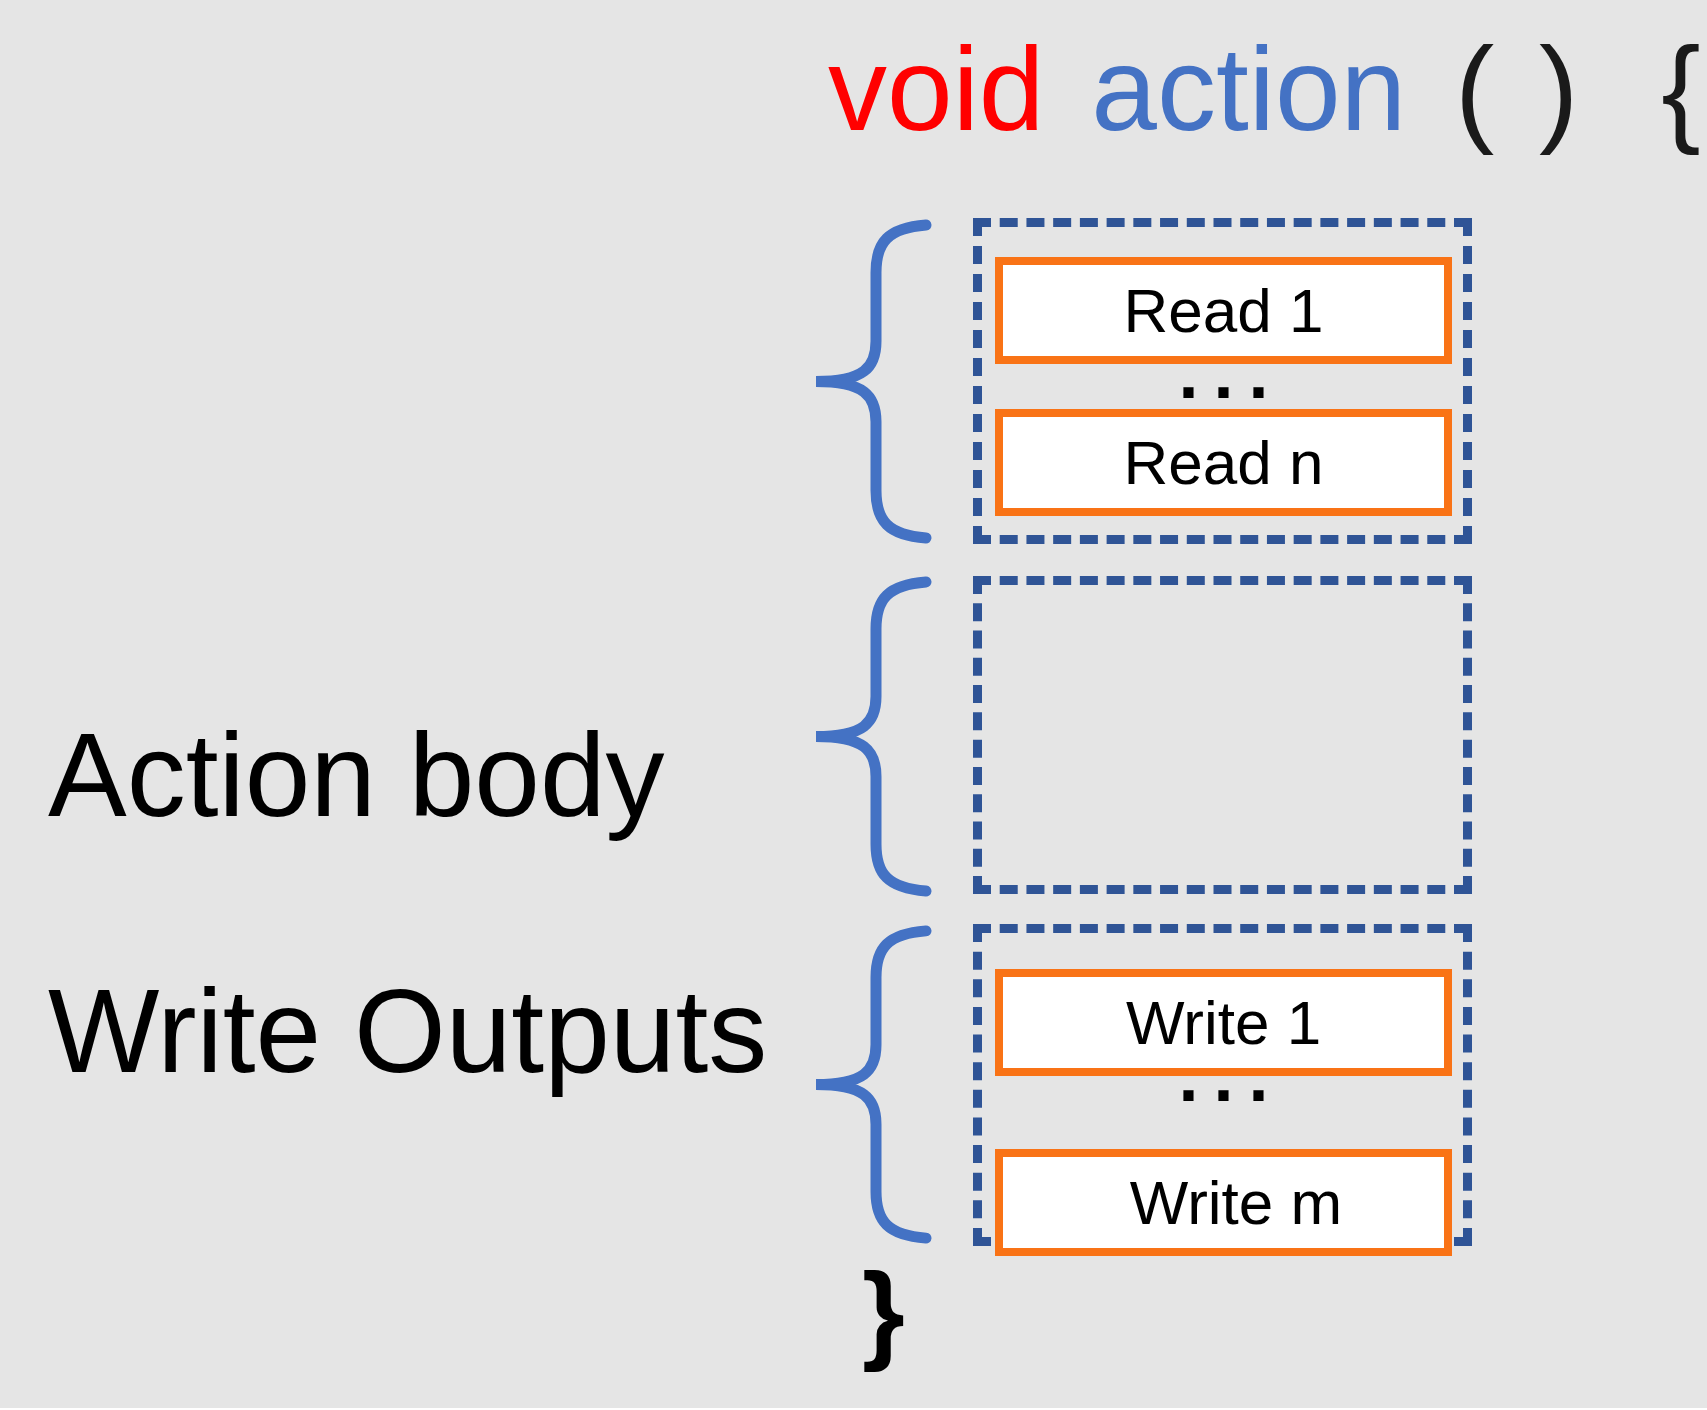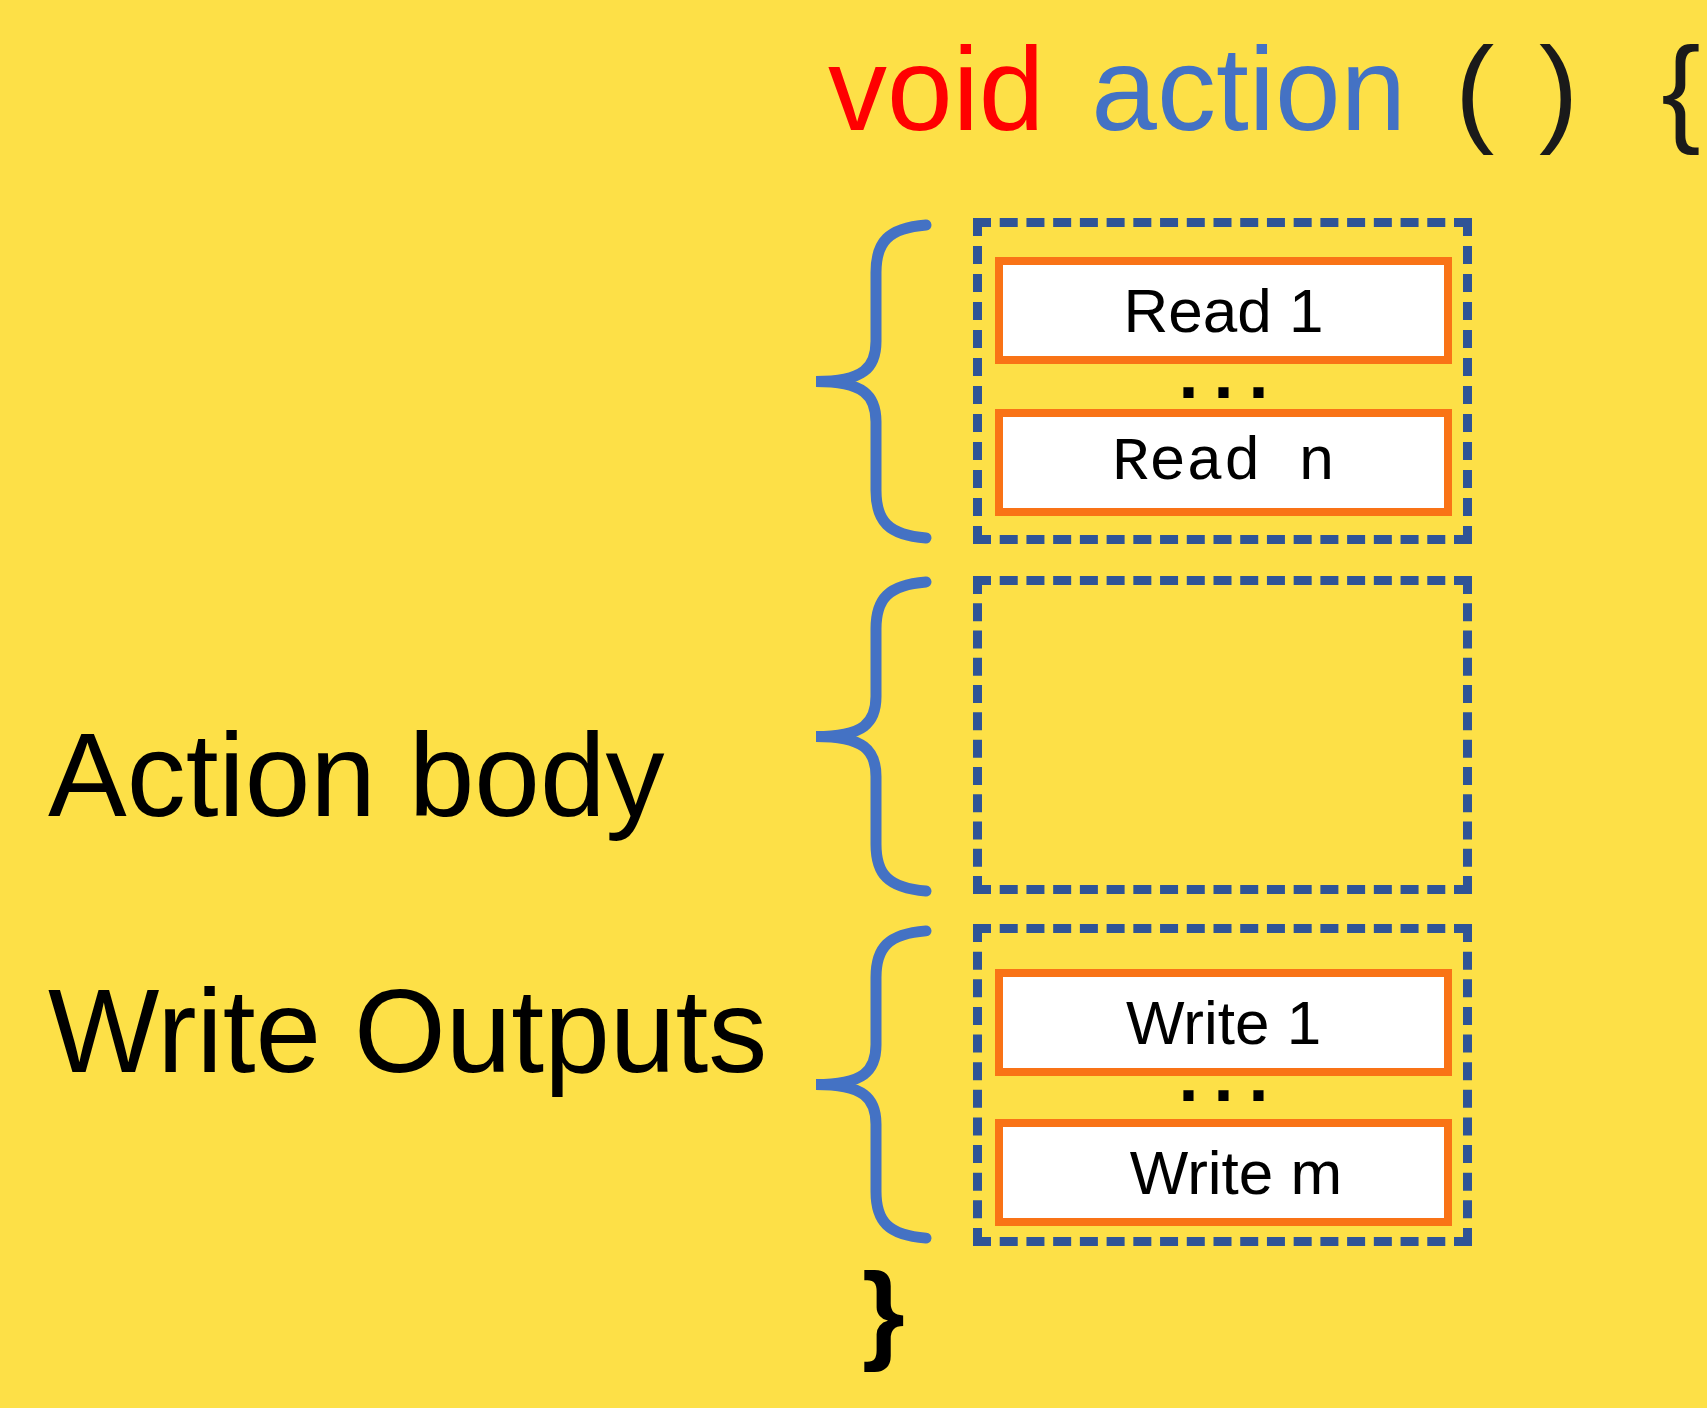--- a/index.html
+++ b/index.html
@@ -1,19 +1,19 @@
 <!DOCTYPE html>
 <html><head>
 <meta charset="utf-8">
 <style>
   html,body { margin:0; padding:0; background:#ffffff; }
   .canvas {
     position:relative;
     width:1707px; height:1408px;
-    background:#fde047;
+    background:#e5e5e5;
     font-family:"Liberation Sans", sans-serif;
     overflow:hidden;
   }
   
   .signature {
     position:absolute; left:828px; top:30px;
     font-size:118px; line-height:118px;
     white-space:nowrap; color:#000000;
   }
   .signature .kw      { color:#ff0000; }
@@ -49,23 +49,23 @@
 
   
   .stmt-box {
     position:absolute; left:995px; width:457px; height:107px;
     border:8px solid #f97316; box-sizing:border-box;
     background:#ffffff; color:#000000;
     display:flex; align-items:center; justify-content:center;
     font-size:62px; line-height:62px; white-space:nowrap;
   }
   .box-read1  { top:257px; }
-  .box-readn  { top:409px;font-family:Liberation Mono, monospace; }
+  .box-readn  { top:409px; }
   .box-write1 { top:969px; }
-  .box-writem { top:1119px;padding-left:25px; }
+  .box-writem { top:1149px;padding-left:25px; }
 
   
   .dots {
     position:absolute; left:995px; width:457px;
     text-align:center; color:#000000;
     font-size:72px; line-height:72px; font-weight:700;
     letter-spacing:15px; text-indent:15px;
   }
   .dots-read  { top:337px; }
   .dots-write { top:1040px; }

